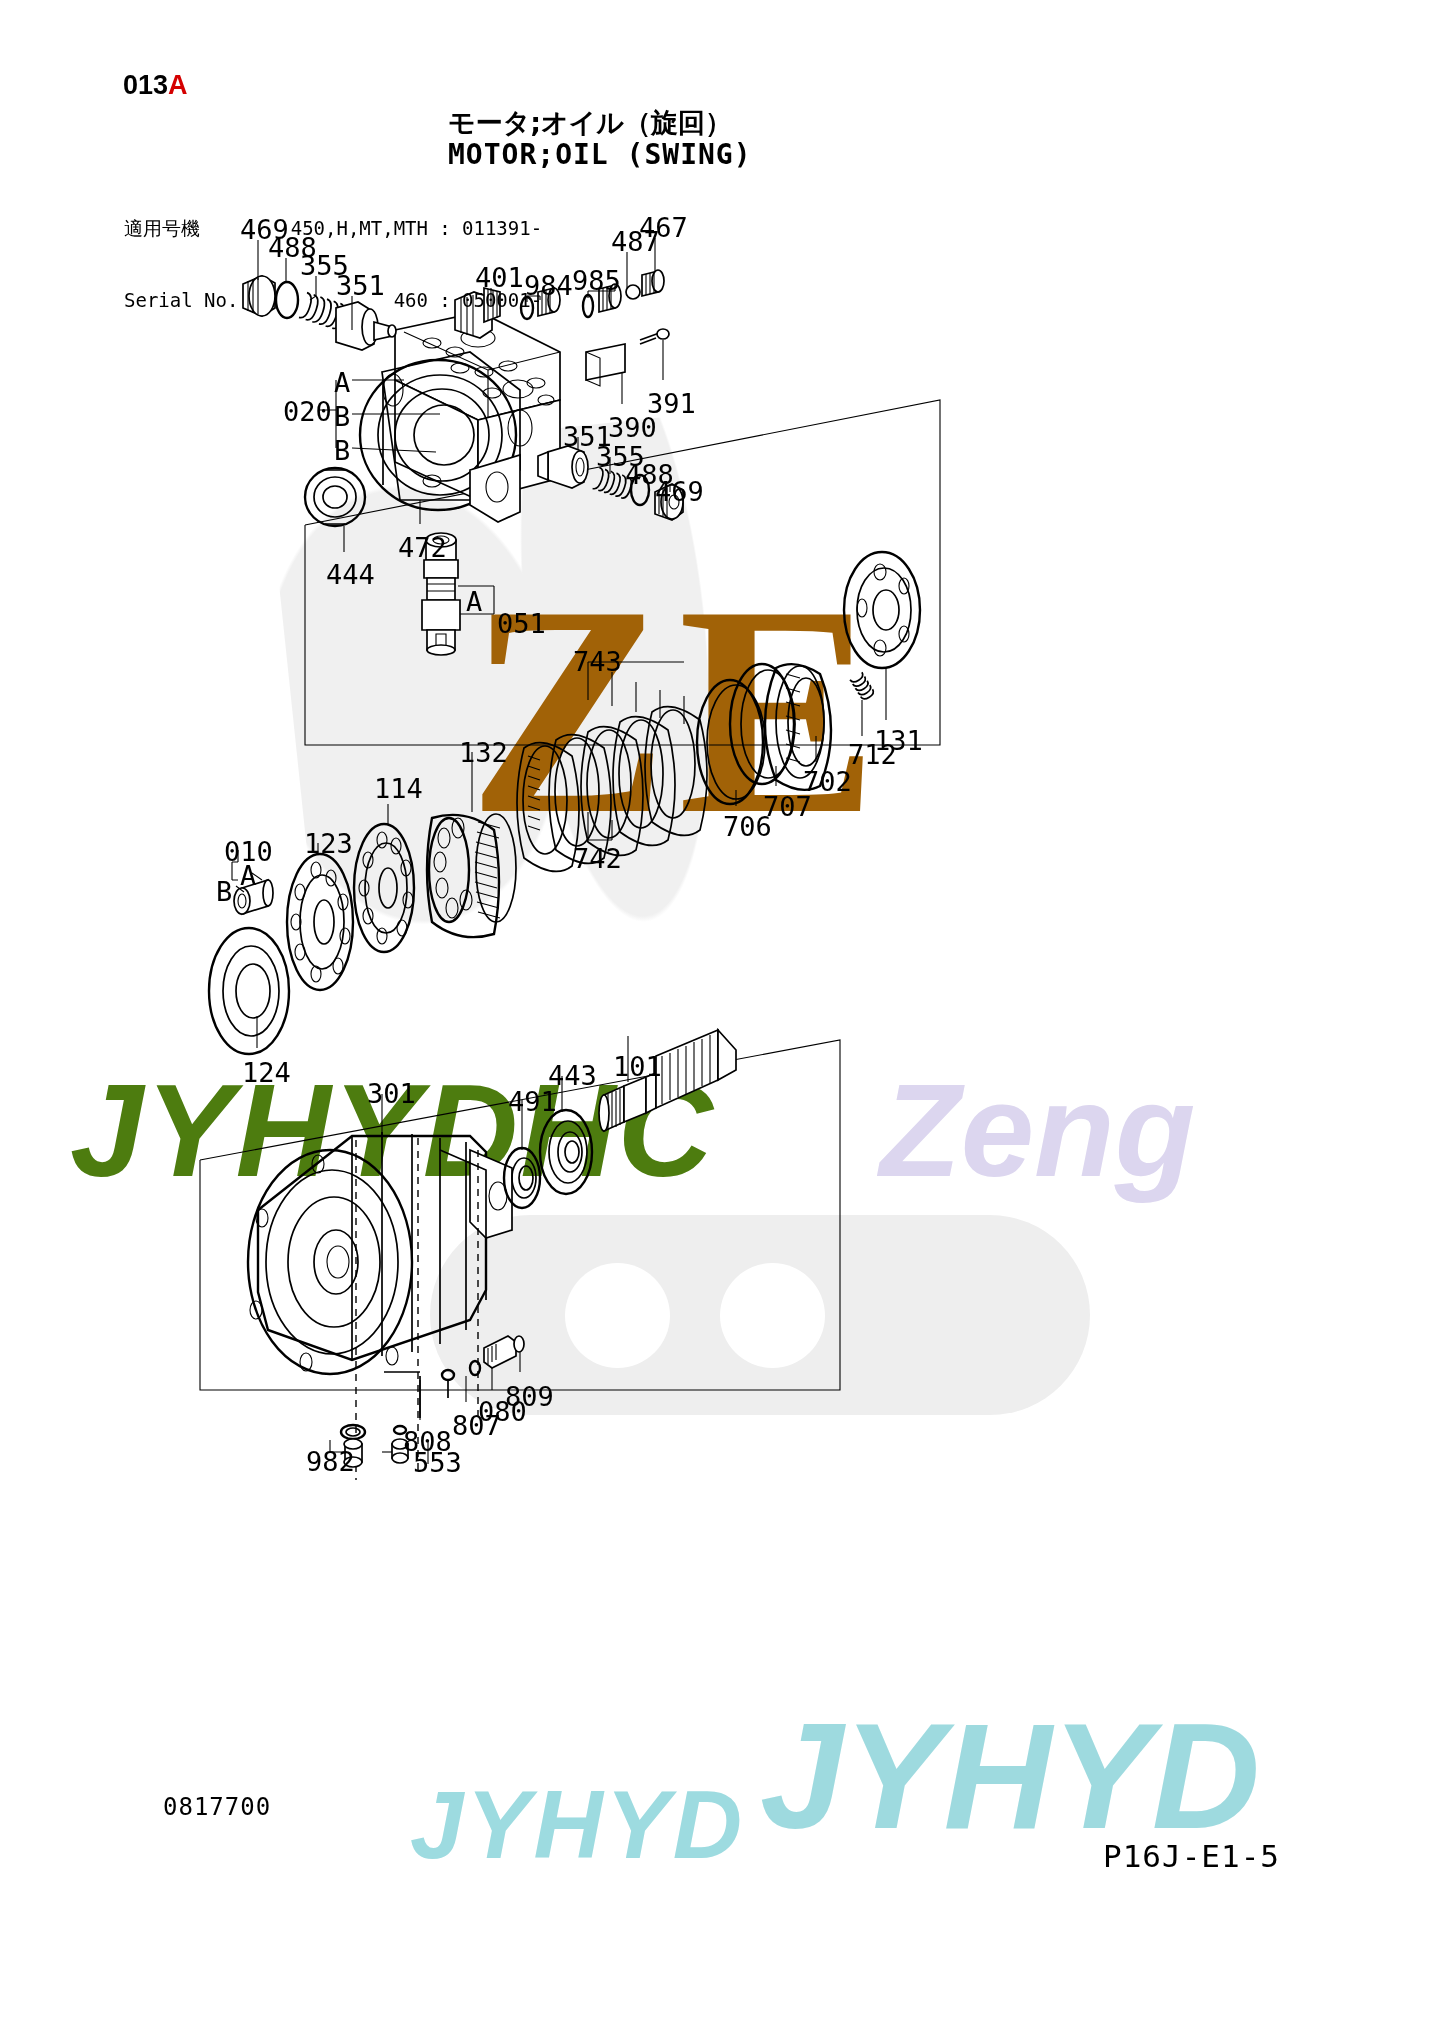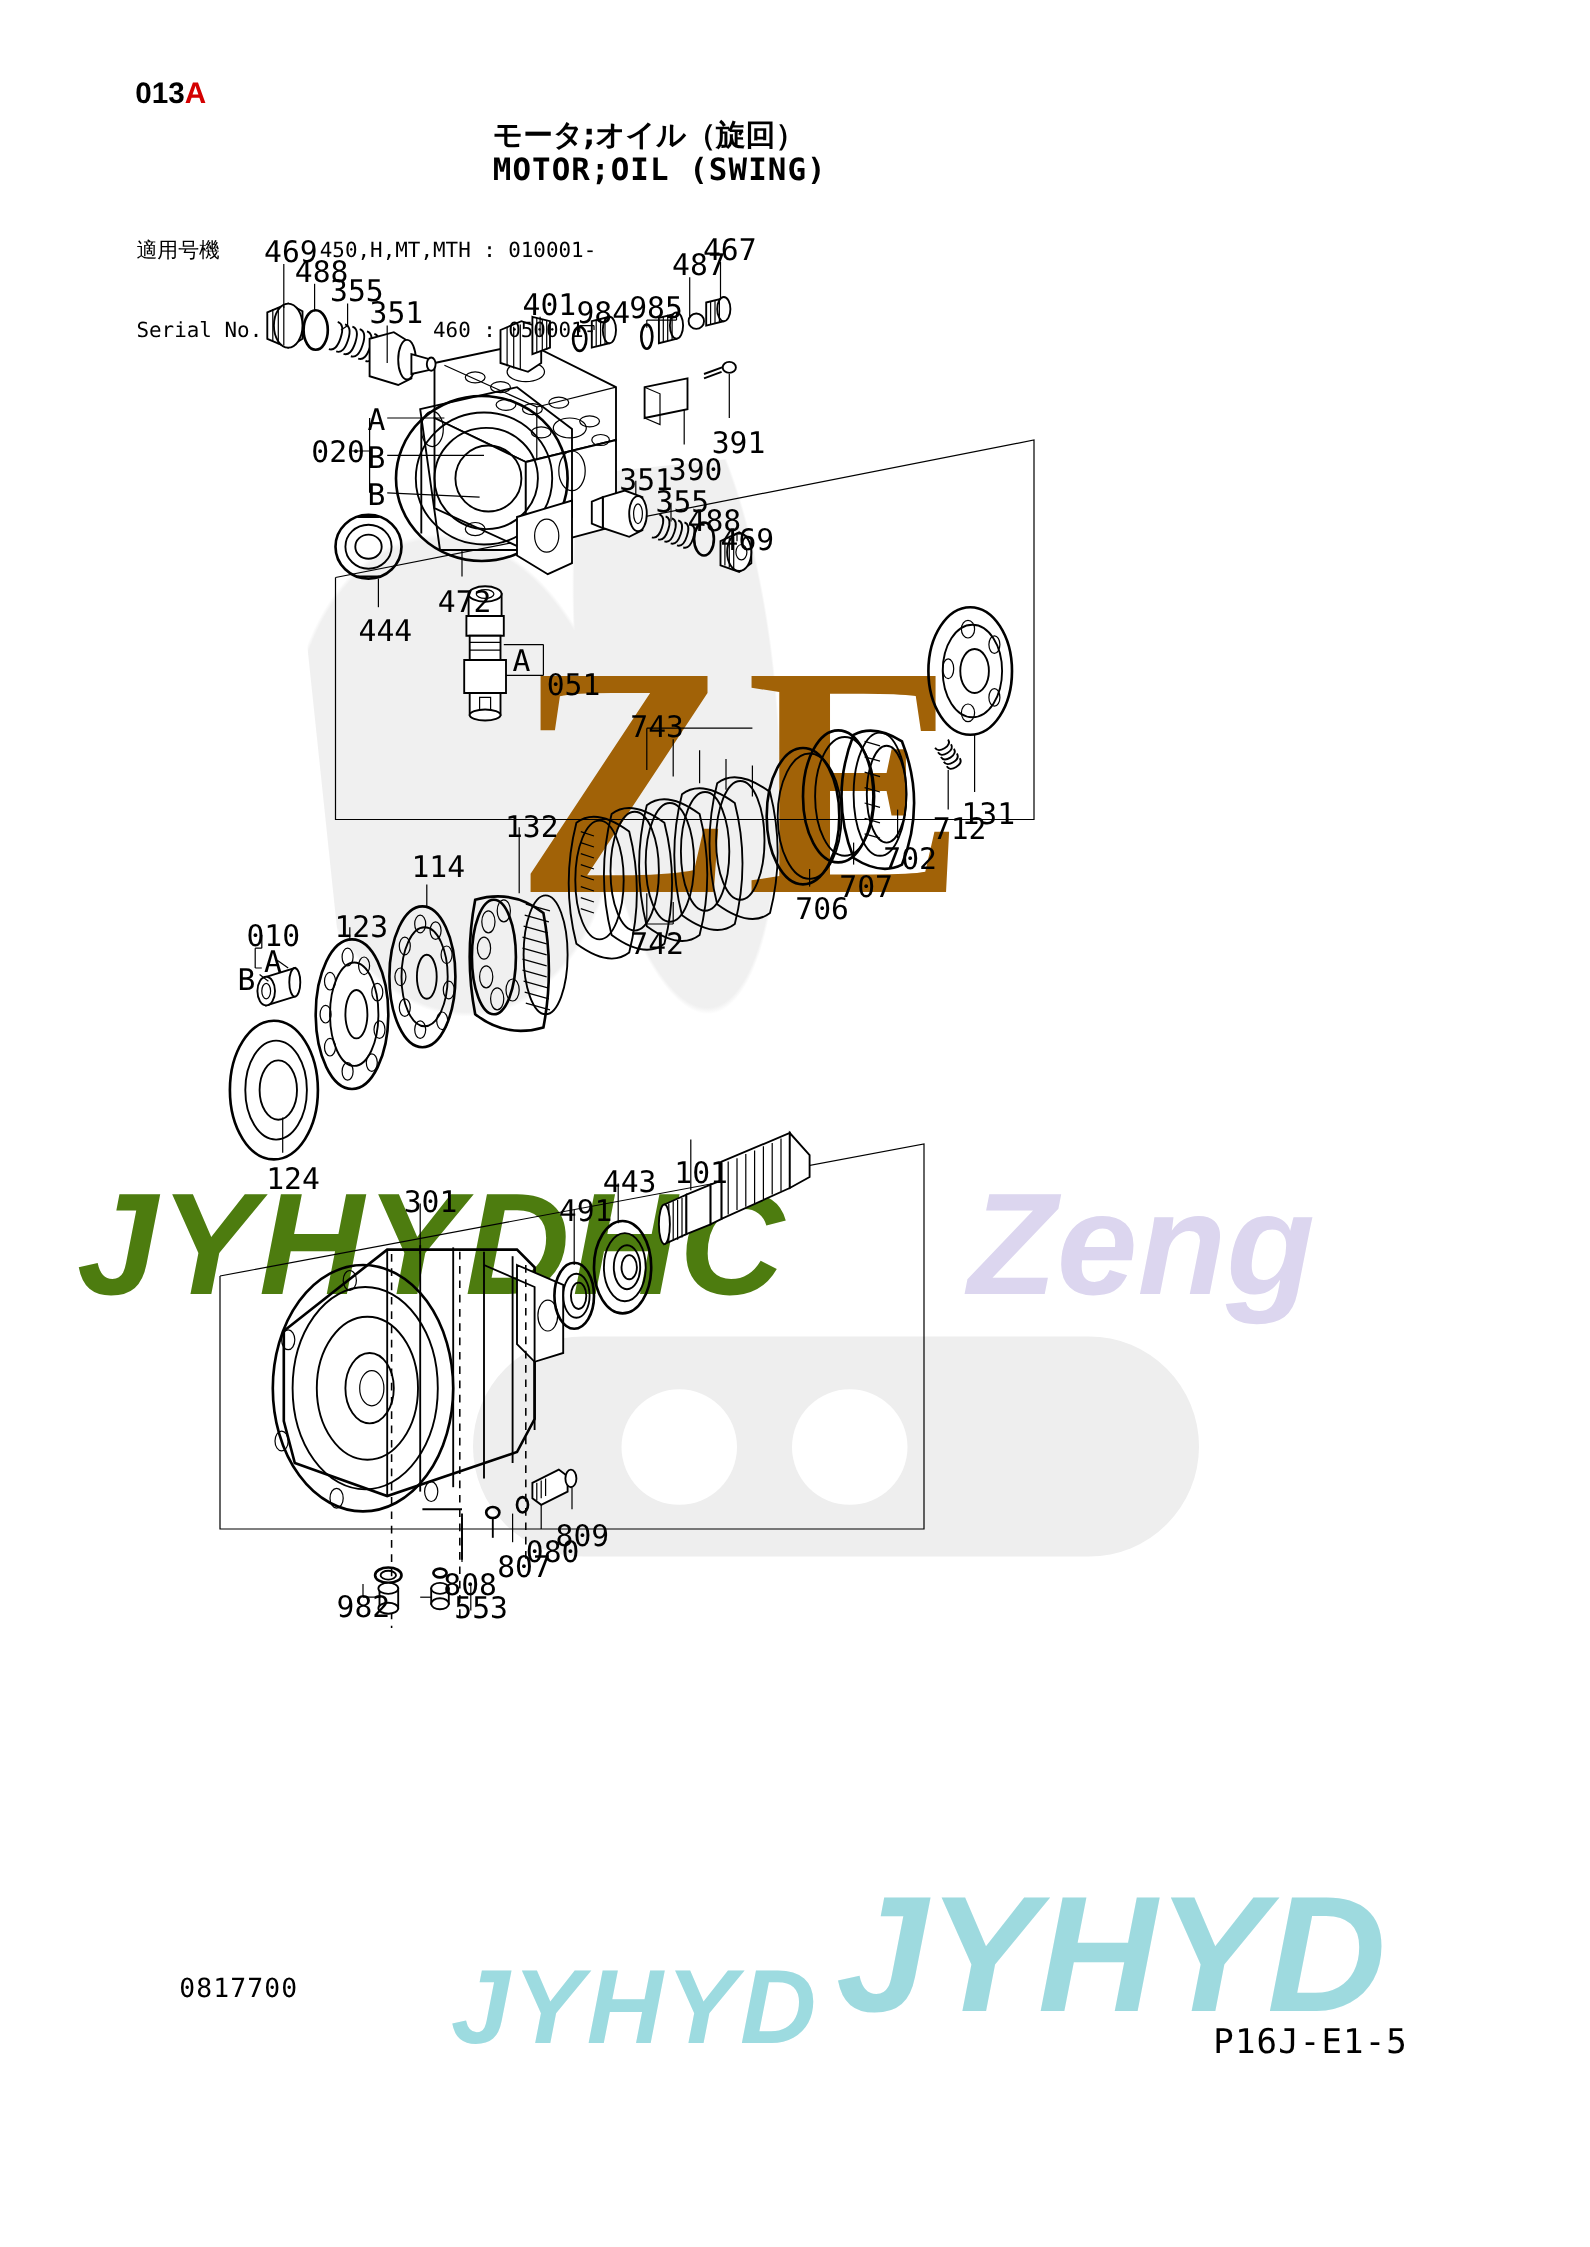--- a/index.html
+++ b/index.html
@@ -128,21 +128,21 @@
 
   <div class="code013"><span>013</span><span class="r">A</span></div>
   <div class="title-jp">モータ;オイル（旋回）</div>
   <div class="title-en">MOTOR;OIL  (SWING)</div>
 
   <div class="serial">
     <div class="serial-row">
       <span class="serial-lab jp">適用号機</span>
       <span class="serial-mid">450,H,MT,MTH</span>
       <span class="serial-col">:</span>
-      <span class="serial-val">010001-</span>
+      <span class="serial-val">011391-</span>
     </div>
     <div class="serial-row">
       <span class="serial-lab">Serial No.</span>
       <span class="serial-mid">460</span>
       <span class="serial-col">:</span>
       <span class="serial-val">050001-</span>
     </div>
   </div>
 
   <svg width="1445" height="2043" style="left:0;top:0;z-index:2">

